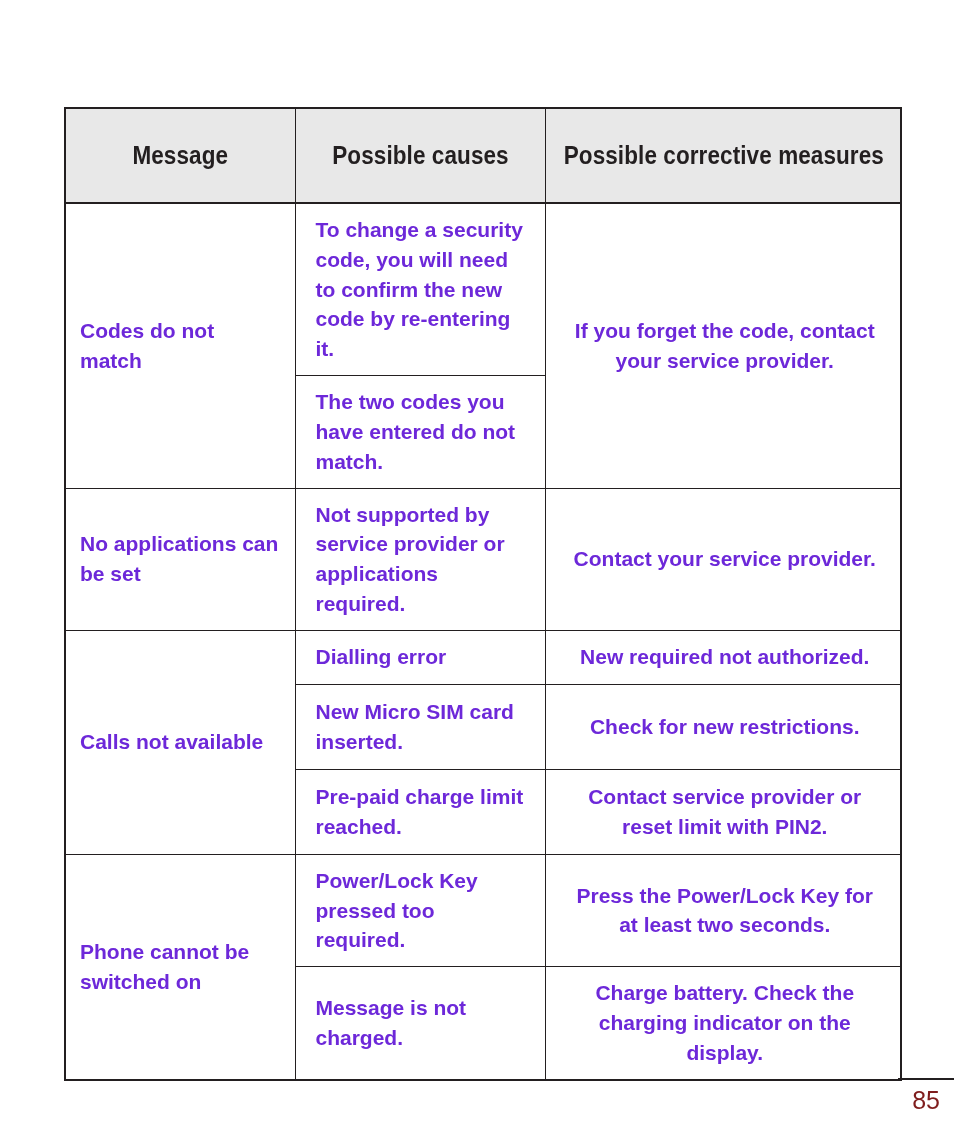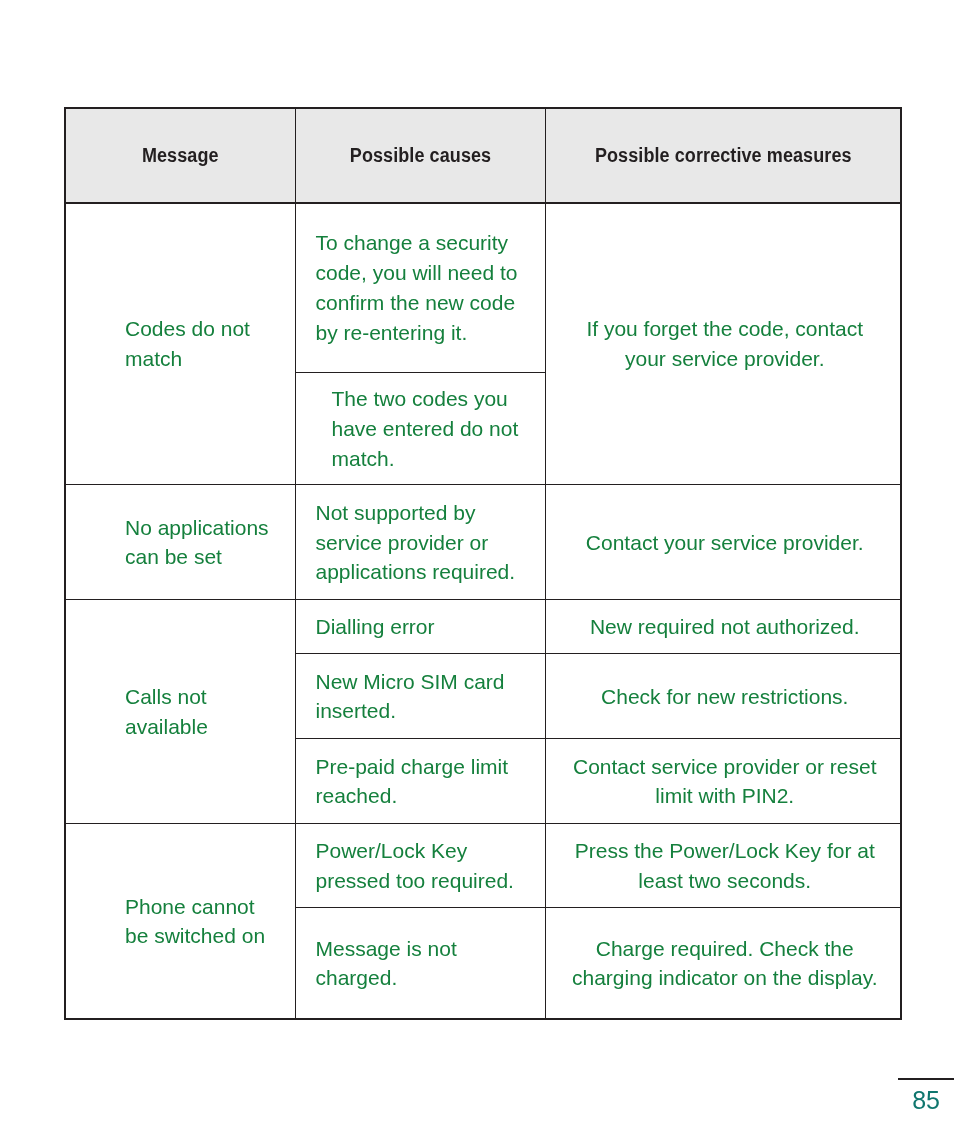--- a/index.html
+++ b/index.html
@@ -49,53 +49,53 @@
   col.c1 { width: 230px; }
   col.c2 { width: 250px; }
   col.c3 { width: 356px; }
 
   
   thead th {
     background: #e8e8e8;
     height: 93px;
     text-align: center;
     font-weight: bold;
-    font-size: 20px;
+    font-size: 25px;
     font-stretch: condensed;
     letter-spacing: 0.1px;
     color: #231f20;
     border-bottom: 2px solid #231f20!important;
   }
   thead th .hlabel {
     display: block;
     transform: scaleX(0.9);
     transform-origin: center;
     white-space: nowrap;
   }
 
   
   tbody td {
     font-size: 21px;
     line-height: 1.42;
-    color: #15803d;
-    font-weight: 400;
+    color: #6d28d9;
+    font-weight: 700;
   }
   tbody td .cell {
     padding: 11px 16px 11px 18px;
     display: block;
   }
-  td.col1 .cell { padding-left: 28px; margin-left: 31px; }
+  td.col1 .cell { padding-left: 14px; }
   td.col2 .cell { padding-left: 20px; }
   td.col3 .cell { padding-left: 20px; text-align: center; }
 
   td.vmid { vertical-align: middle; }
 
   
   tr.r1a td { height: 168px; }
-  tr.r1b td { height: 108px; padding-left: 16px; }
+  tr.r1b td { height: 108px; }
   tr.r2  td { height: 114px; }
   tr.r3a td { height: 53px;  }
   tr.r3b td { height: 84px;  }
   tr.r3c td { height: 84px;  }
   tr.r4a td { height: 83px;  }
   tr.r4b td { height: 110px; }
 
   
   .group-end td { border-bottom: 2px solid #231f20; }
 
@@ -113,21 +113,21 @@
     top: 0;
     width: 56px;
     height: 2px;
     background: #231f20;
   }
   .page-num {
     position: absolute;
     right: 14px;
     top: 10px;
     font-size: 25px;
-    color: #0f766e;
+    color: #7f1d1d;
     line-height: 1;
   }
 </style>
 </head>
 <body>
 
 <div class="page">
 
   <div class="tbl-wrap">
     <table class="troubleshoot">
@@ -219,21 +219,21 @@
           </td>
           <td class="col3 vmid">
             <span class="cell">Press the Power/Lock Key for at least two seconds.</span>
           </td>
         </tr>
         <tr class="r4b">
           <td class="col2 vmid">
             <span class="cell">Message is not charged.</span>
           </td>
           <td class="col3 vmid">
-            <span class="cell">Charge required. Check the charging indicator on the display.</span>
+            <span class="cell">Charge battery. Check the charging indicator on the display.</span>
           </td>
         </tr>
 
       </tbody>
     </table>
   </div>
 
   <div class="page-footer">
     <div class="page-rule"></div>
     <div class="page-num">85</div>

